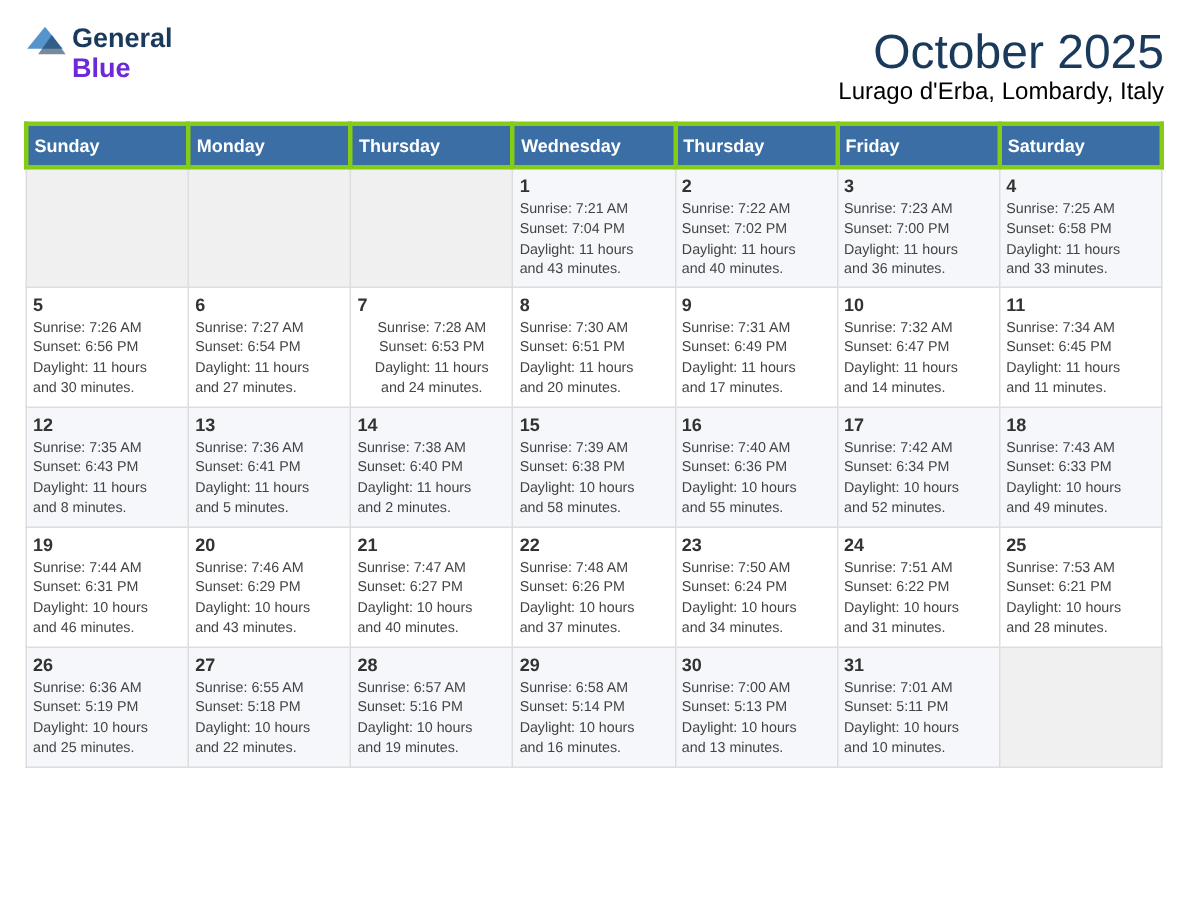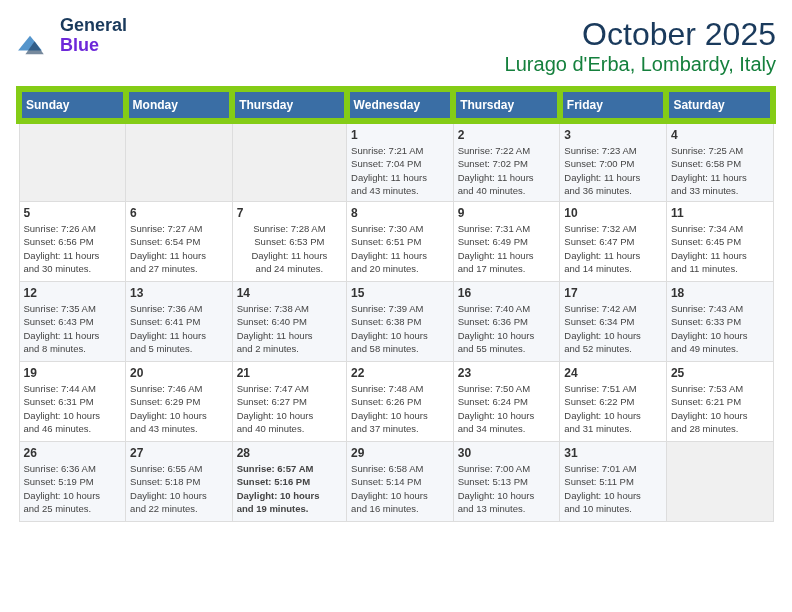--- a/index.html
+++ b/index.html
@@ -11,22 +11,22 @@
       padding: 16px;
     }
     .header-section {
       display: flex;
       justify-content: space-between;
       align-items: flex-start;
       margin-bottom: 10px;
     }
     .logo {
       display: flex;
-      align-items: flex-end;
-      gap: 16px;
+      align-items: flex-start;
+      gap: 4px;
     }
     .logo-text {
       font-size: 18px;
       font-weight: bold;
       color: #1a3a5c;
       line-height: 1.1;
     }
     .logo-text span {
       color: #6d28d9;
     }
@@ -36,38 +36,38 @@
     }
     .title-section {
       text-align: right;
     }
     .month-title {
       font-size: 32px;
       color: #1a3a5c;
       font-weight: normal;
     }
     .location-title {
-      font-size: 20px;
-      color: #15803d;
+      font-size: 16px;
+      color: #000000;
     }
     table {
       width: 100%;
       border-collapse: collapse;
       font-size: 10.5px;
     }
     thead tr {
       background: #3a6ea5;
       color: white;
     }
     thead th {
       padding: 6px 4px;
       text-align: left;
       font-weight: bold;
       font-size: 12px;
-      border: 6px solid #84cc16;
+      border: 3px solid #84cc16;
     }
     tbody tr {
       border-bottom: 1px solid #ccc;
     }
     tbody td {
       vertical-align: top;
       padding: 4px 4px;
       border: 1px solid #ddd;
       min-height: 80px;
       height: 80px;
@@ -321,21 +321,21 @@
         </td>
         <td>
           <span class="day-number">27</span>
           <div class="day-info" style="white-space: pre-line;">Sunrise: 6:55 AM
 Sunset: 5:18 PM
 Daylight: 10 hours
 and 22 minutes.</div>
         </td>
         <td>
           <span class="day-number">28</span>
-          <div class="day-info" style="white-space: pre-line; font-weight: bold;">Sunrise: 6:57 AM
+          <div class="day-info" style="white-space: pre-line;">Sunrise: 6:57 AM
 Sunset: 5:16 PM
 Daylight: 10 hours
 and 19 minutes.</div>
         </td>
         <td>
           <span class="day-number">29</span>
           <div class="day-info" style="white-space: pre-line;">Sunrise: 6:58 AM
 Sunset: 5:14 PM
 Daylight: 10 hours
 and 16 minutes.</div>

